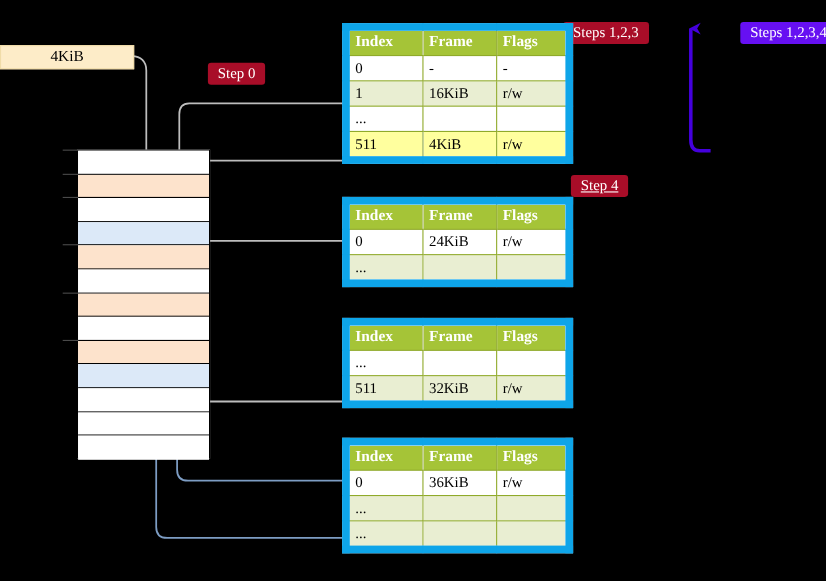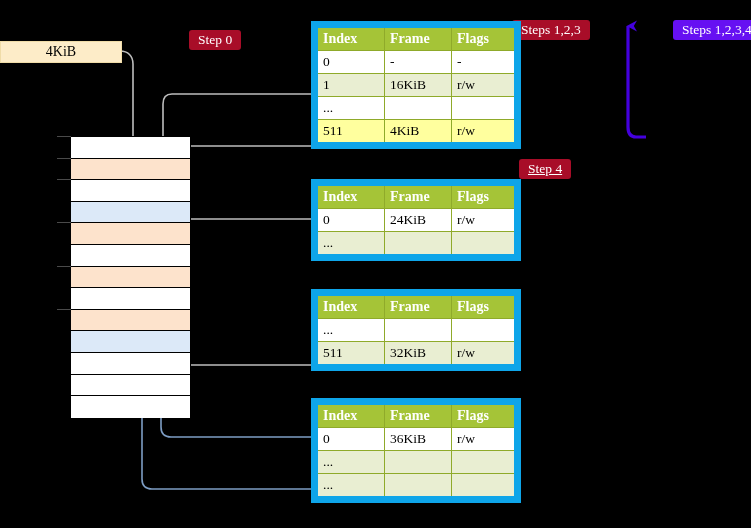--- a/index.html
+++ b/index.html
@@ -143,21 +143,21 @@
 
     <path d="M 312,437 L 171,437 C 164,437 161,433 161,427 L 161,330" fill="none" stroke="#7d9dc4" stroke-width="1.6" marker-end="url(#ablue)"></path>
 
     <path d="M 312,489 L 152,489 C 145,489 142,485 142,479 L 142,210" fill="none" stroke="#7d9dc4" stroke-width="1.6" marker-end="url(#ablue)"></path>
 
     <path d="M 646,137 L 636,137 C 630,137 628,133 628,127 L 628,26" fill="none" stroke="#4400dd" stroke-width="3.2" marker-end="url(#apurple)"></path>
   </svg>
 
   <div class="klabel" style="left:0px; top:41px; width:120px; height:20px;">4KiB</div>
 
-  <div class="badge red" style="left:189px; top:30px;">Step 0</div>
+  <div class="badge red" style="left:189px; top:57px;">Step 0</div>
   <div class="badge red" style="left:512px; top:20px;">Steps 1,2,3</div>
   <div class="badge purple" style="left:673px; top:20px;">Steps 1,2,3,4</div>
   <div class="badge red" style="left:519px; top:159px;text-decoration:underline;">Step 4</div>
 
   <div id="memcol" style="left:70px; top:136px; width:121px; height:281px;">
       <div class="memrow mem-white" style="height: 21.6154px;"></div>
       <div class="memrow mem-orange" style="height: 21.6154px;"></div>
       <div class="memrow mem-white" style="height: 21.6154px;"></div>
       <div class="memrow mem-blue" style="height: 21.6154px;"></div>
       <div class="memrow mem-orange" style="height: 21.6154px;"></div>

